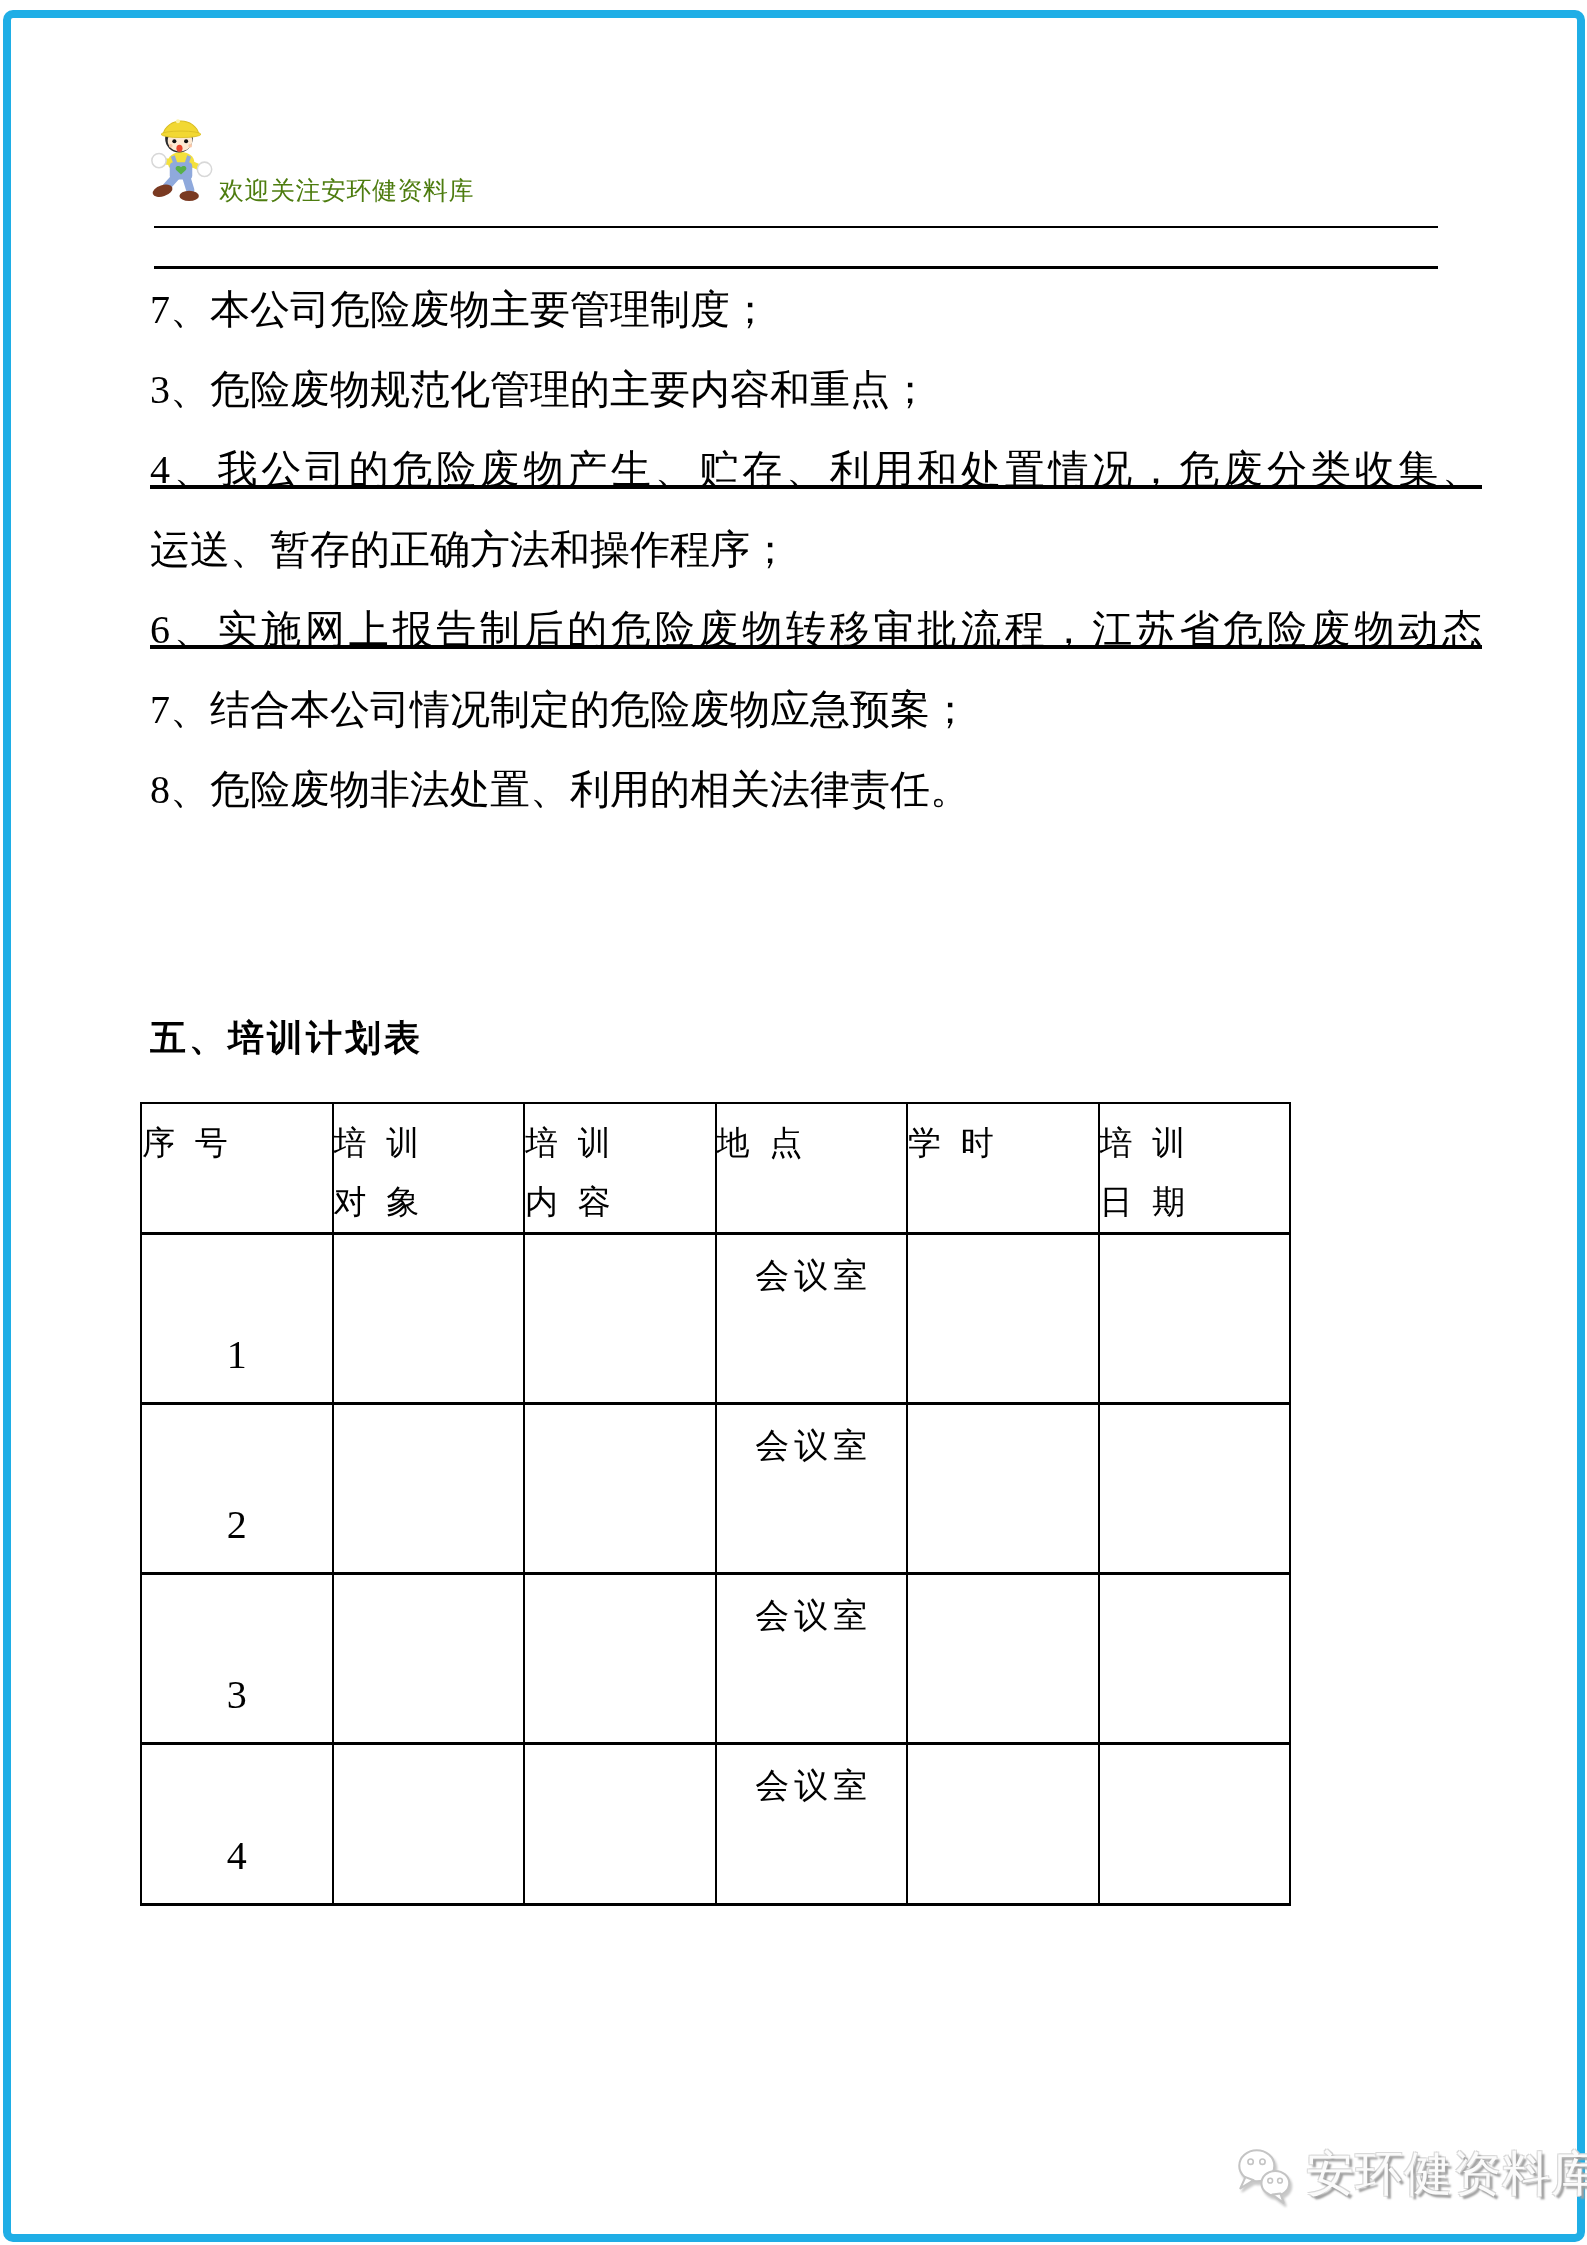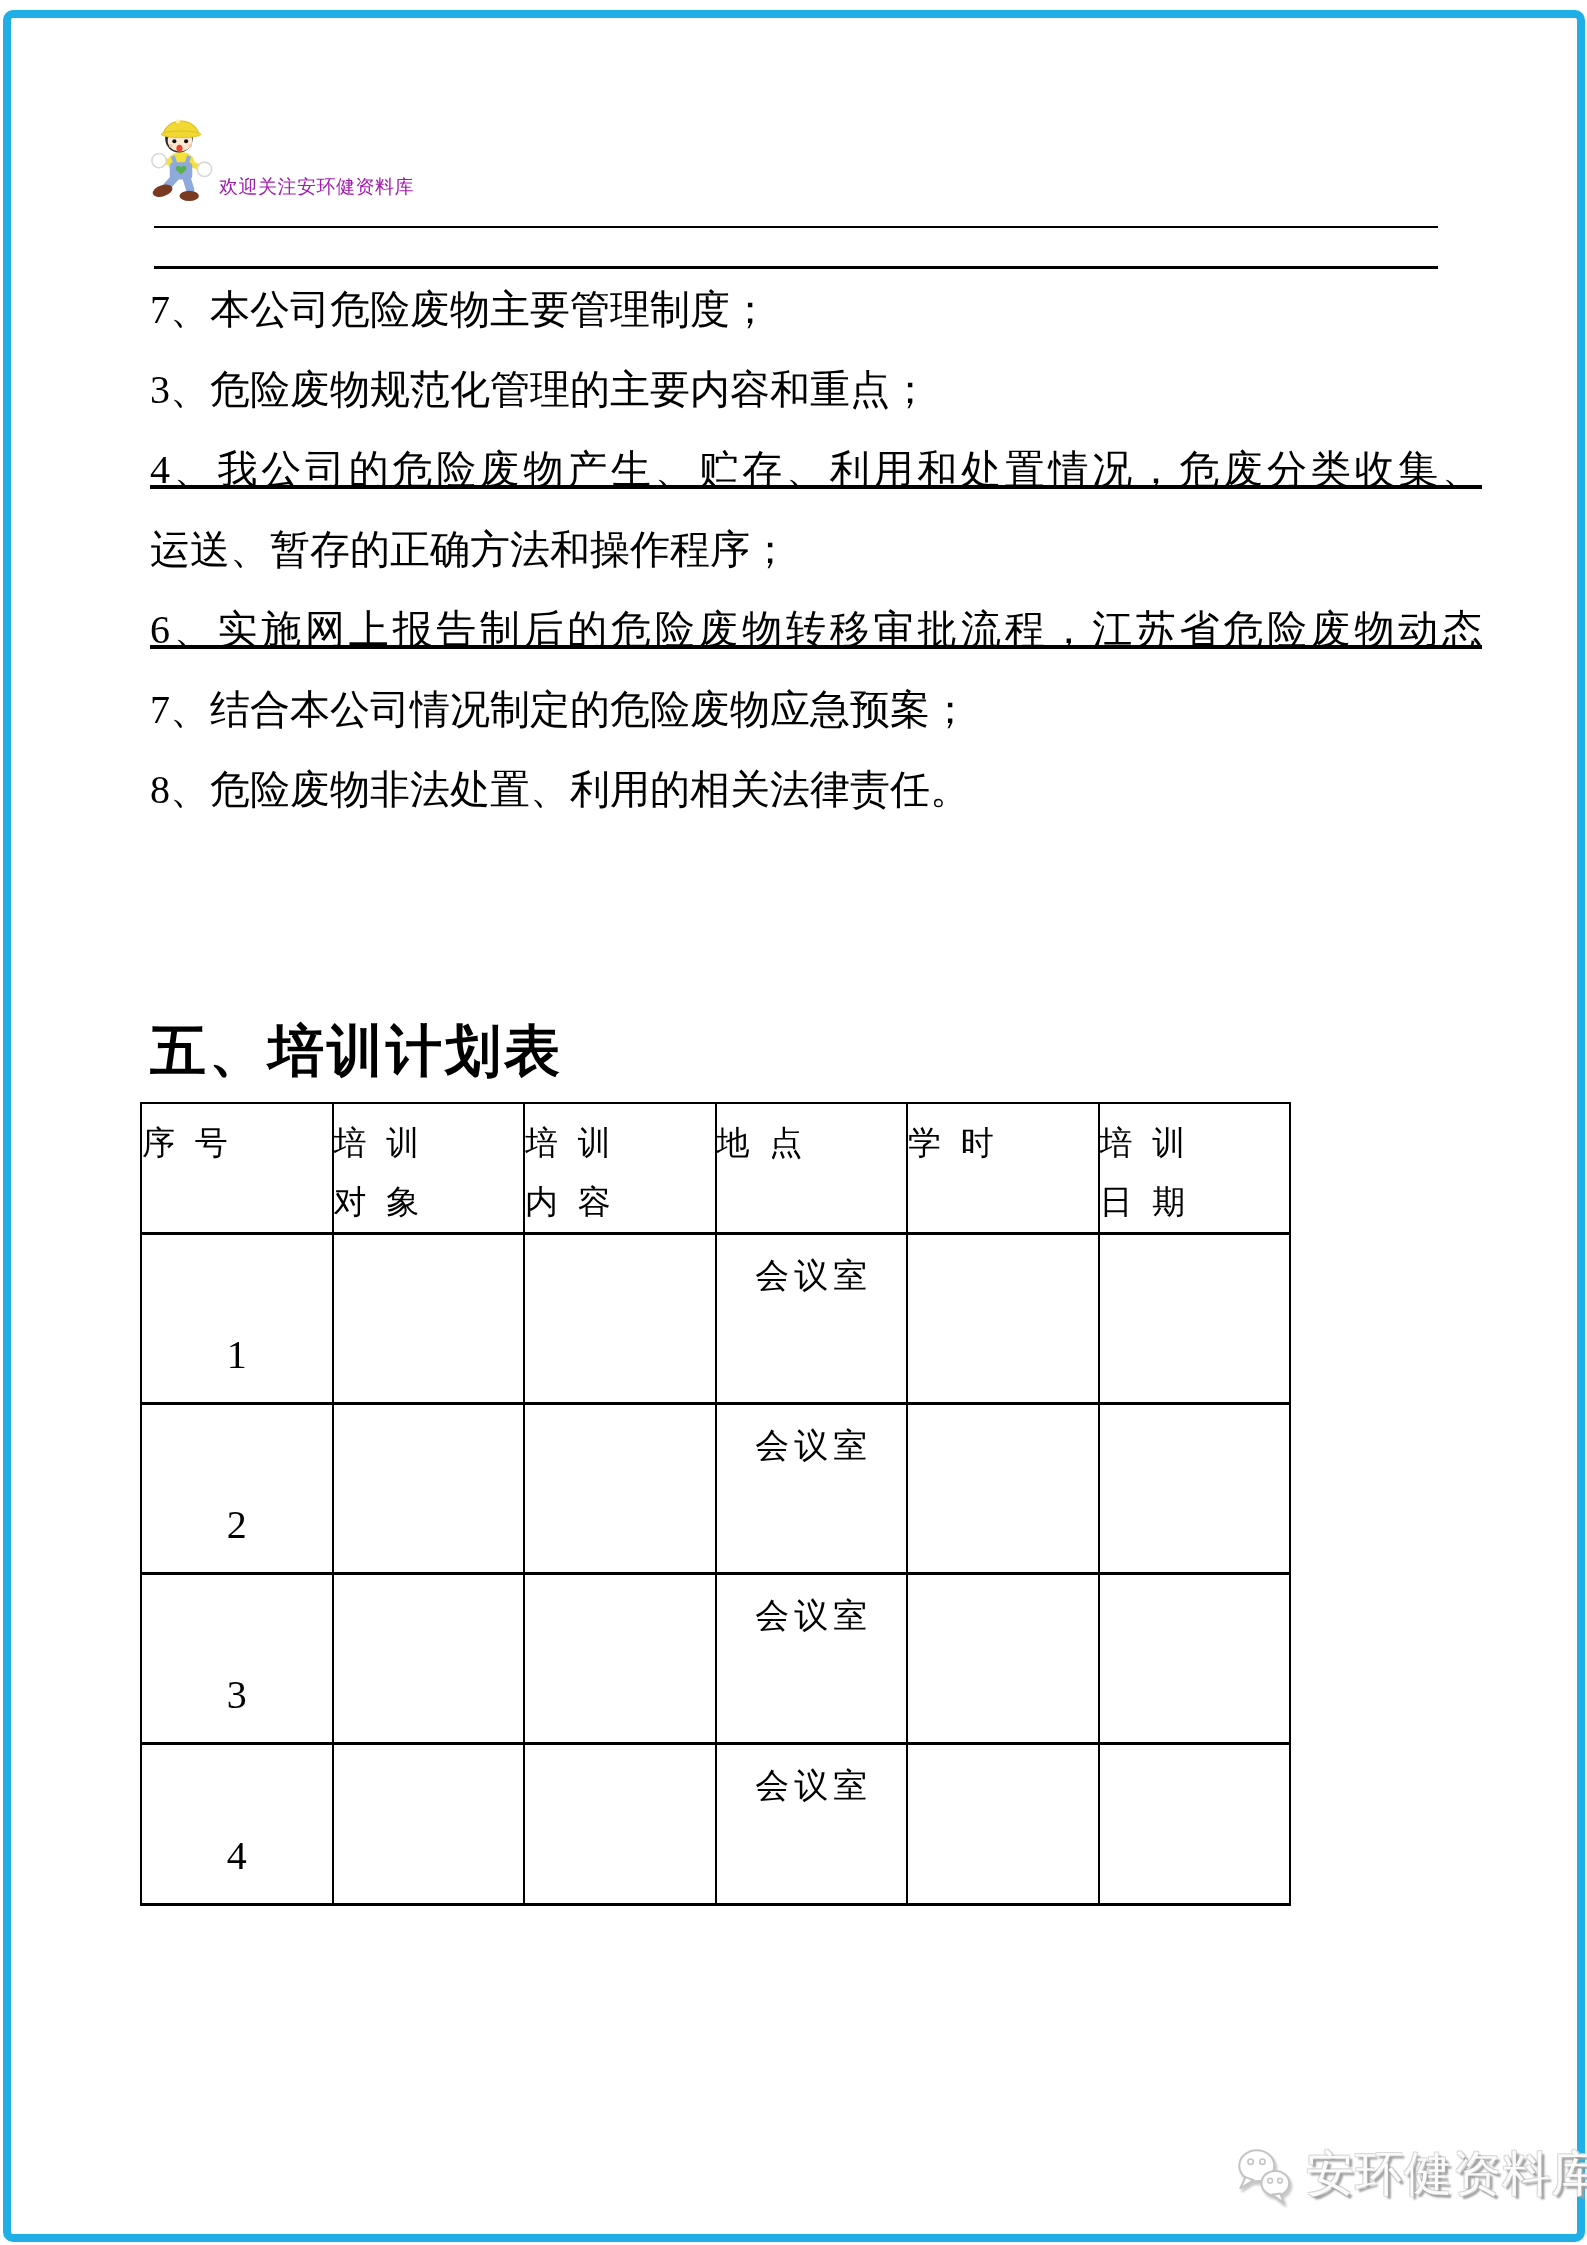--- a/index.html
+++ b/index.html
@@ -12,41 +12,41 @@
   
   .frame{
     position:absolute;left:3px;top:10px;right:2px;bottom:3px;
     border:8px solid #1FAEE6;border-radius:10px;
     pointer-events:none;
   }
   
   .mascot{position:absolute;left:149px;top:111px;width:64px;height:90px;}
   .slogan{
     position:absolute;left:219px;top:174px;
-    font-size:19px;color:#a21caf;letter-spacing:0.5px;white-space:nowrap;
+    font-size:25px;color:#4d7c0f;letter-spacing:0.5px;white-space:nowrap;
   }
   .rule{position:absolute;left:154px;width:1284px;height:0;}
   .rule-thin{top:226px;border-top:2px solid #000;}
   .rule-thick{top:266px;border-top:3px solid #000;}
   
   .doc-list{
     position:absolute;left:150px;top:270px;width:1332px;
     font-size:40px;line-height:80px;color:#000;
   }
   .doc-line{height:80px;white-space:nowrap;overflow:visible;}
   .doc-line.fill{
     white-space:normal;
     text-align:justify;text-align-last:justify;
     -moz-text-align-last:justify;
     text-justify:inter-character;
     text-decoration:underline;
   }
   .section-heading{
     position:absolute;left:150px;top:1014px;
-    font-size:56px;font-weight:bold;letter-spacing:3px;white-space:nowrap;
+    font-size:36px;font-weight:bold;letter-spacing:3px;white-space:nowrap;
   }
   
   .plan-table{
     position:absolute;left:140px;top:1102px;width:1151px;
     border-collapse:collapse;table-layout:fixed;
   }
   .plan-table td{
     border:2px solid #000;border-top-width:3px;border-bottom-width:3px;
     padding:0;vertical-align:top;overflow:hidden;
   }

